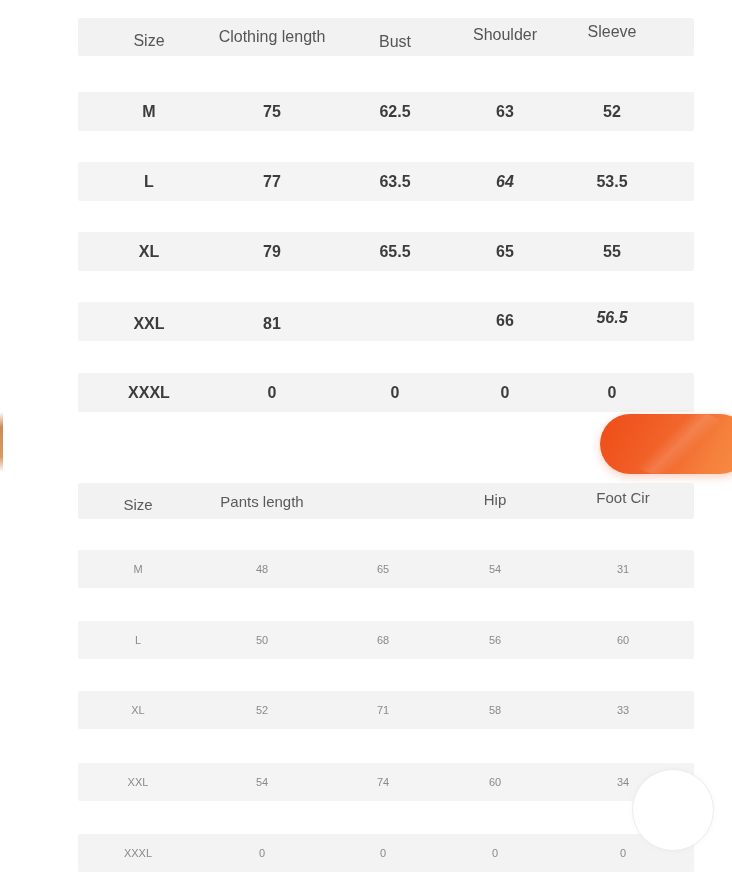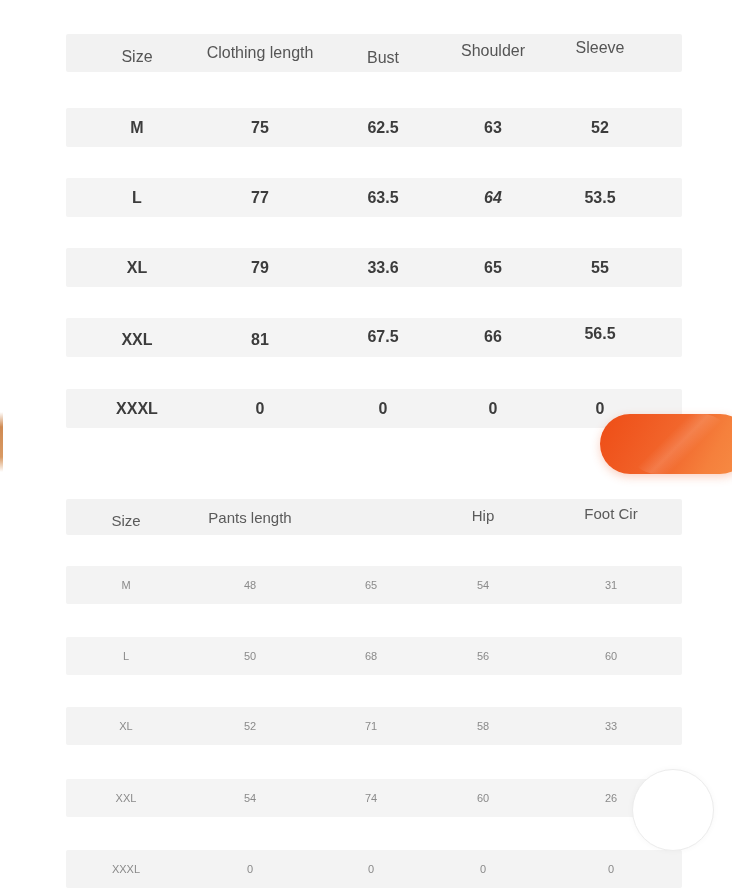--- a/index.html
+++ b/index.html
@@ -34,25 +34,24 @@
   }
 
   
   .size-table {
     position: absolute;
     left: 66px;
     width: 616px;
   }
   .row {
     position: absolute;
-    left: 0;
+    left: 12px;
     width: 616px;
     background: #f3f3f3;
     border-radius: 2px;
-    margin-top: 16px;
   }
   .row.header-row { background: #f2f2f2; }
   .row.light      { background: #f4f4f4; }
 
   .cell {
     position: absolute;
     top: 0;
     height: 100%;
     display: flex;
     align-items: center;
@@ -170,43 +169,40 @@
         </div>
       </div>
       <div class="row" style="top: 232px; height: 39px;">
         <div class="cell" style="left: -4px; width: 150px; transform: translateY(0px);">
           <span>XL</span>
         </div>
         <div class="cell" style="left: 119px; width: 150px; transform: translateY(0px);">
           <span>79</span>
         </div>
         <div class="cell" style="left: 242px; width: 150px; transform: translateY(0px);">
-          <span>33.6</span>
+          <span>65.5</span>
         </div>
         <div class="cell" style="left: 352px; width: 150px; transform: translateY(0px);">
           <span>65</span>
         </div>
         <div class="cell" style="left: 459px; width: 150px; transform: translateY(0px);">
           <span>55</span>
         </div>
       </div>
       <div class="row light" style="top: 302px; height: 39px;">
         <div class="cell" style="left: -4px; width: 150px; transform: translateY(2px);">
           <span>XXL</span>
         </div>
         <div class="cell" style="left: 119px; width: 150px; transform: translateY(2px); justify-content: center;">
           <span>81</span>
         </div>
-        <div class="cell" style="left: 242px; width: 150px; transform: translateY(-1px);">
-          <span>67.5</span>
-        </div>
         <div class="cell" style="left: 352px; width: 150px; transform: translateY(-1px);">
           <span>66</span>
         </div>
-        <div class="cell" style="left: 459px; width: 150px; transform: translateY(-4px);">
+        <div class="cell" style="left: 459px; width: 150px; transform: translateY(-4px); font-style: italic;">
           <span>56.5</span>
         </div>
       </div>
       <div class="row" style="top: 373px; height: 39px;">
         <div class="cell" style="left: -4px; width: 150px; transform: translateY(0px);">
           <span>XXXL</span>
         </div>
         <div class="cell" style="left: 119px; width: 150px; transform: translateY(0px);">
           <span>0</span>
         </div>
@@ -297,21 +293,21 @@
         <div class="cell" style="left: 109px; width: 150px; transform: translateY(0px);">
           <span>54</span>
         </div>
         <div class="cell" style="left: 230px; width: 150px; transform: translateY(0px);">
           <span>74</span>
         </div>
         <div class="cell" style="left: 342px; width: 150px; transform: translateY(0px);">
           <span>60</span>
         </div>
         <div class="cell" style="left: 470px; width: 150px; transform: translateY(0px);">
-          <span>26</span>
+          <span>34</span>
         </div>
       </div>
       <div class="row" style="top: 834px; height: 38px;">
         <div class="cell" style="left: -15px; width: 150px; transform: translateY(0px);">
           <span>XXXL</span>
         </div>
         <div class="cell" style="left: 109px; width: 150px; transform: translateY(0px);">
           <span>0</span>
         </div>
         <div class="cell" style="left: 230px; width: 150px; transform: translateY(0px);">

